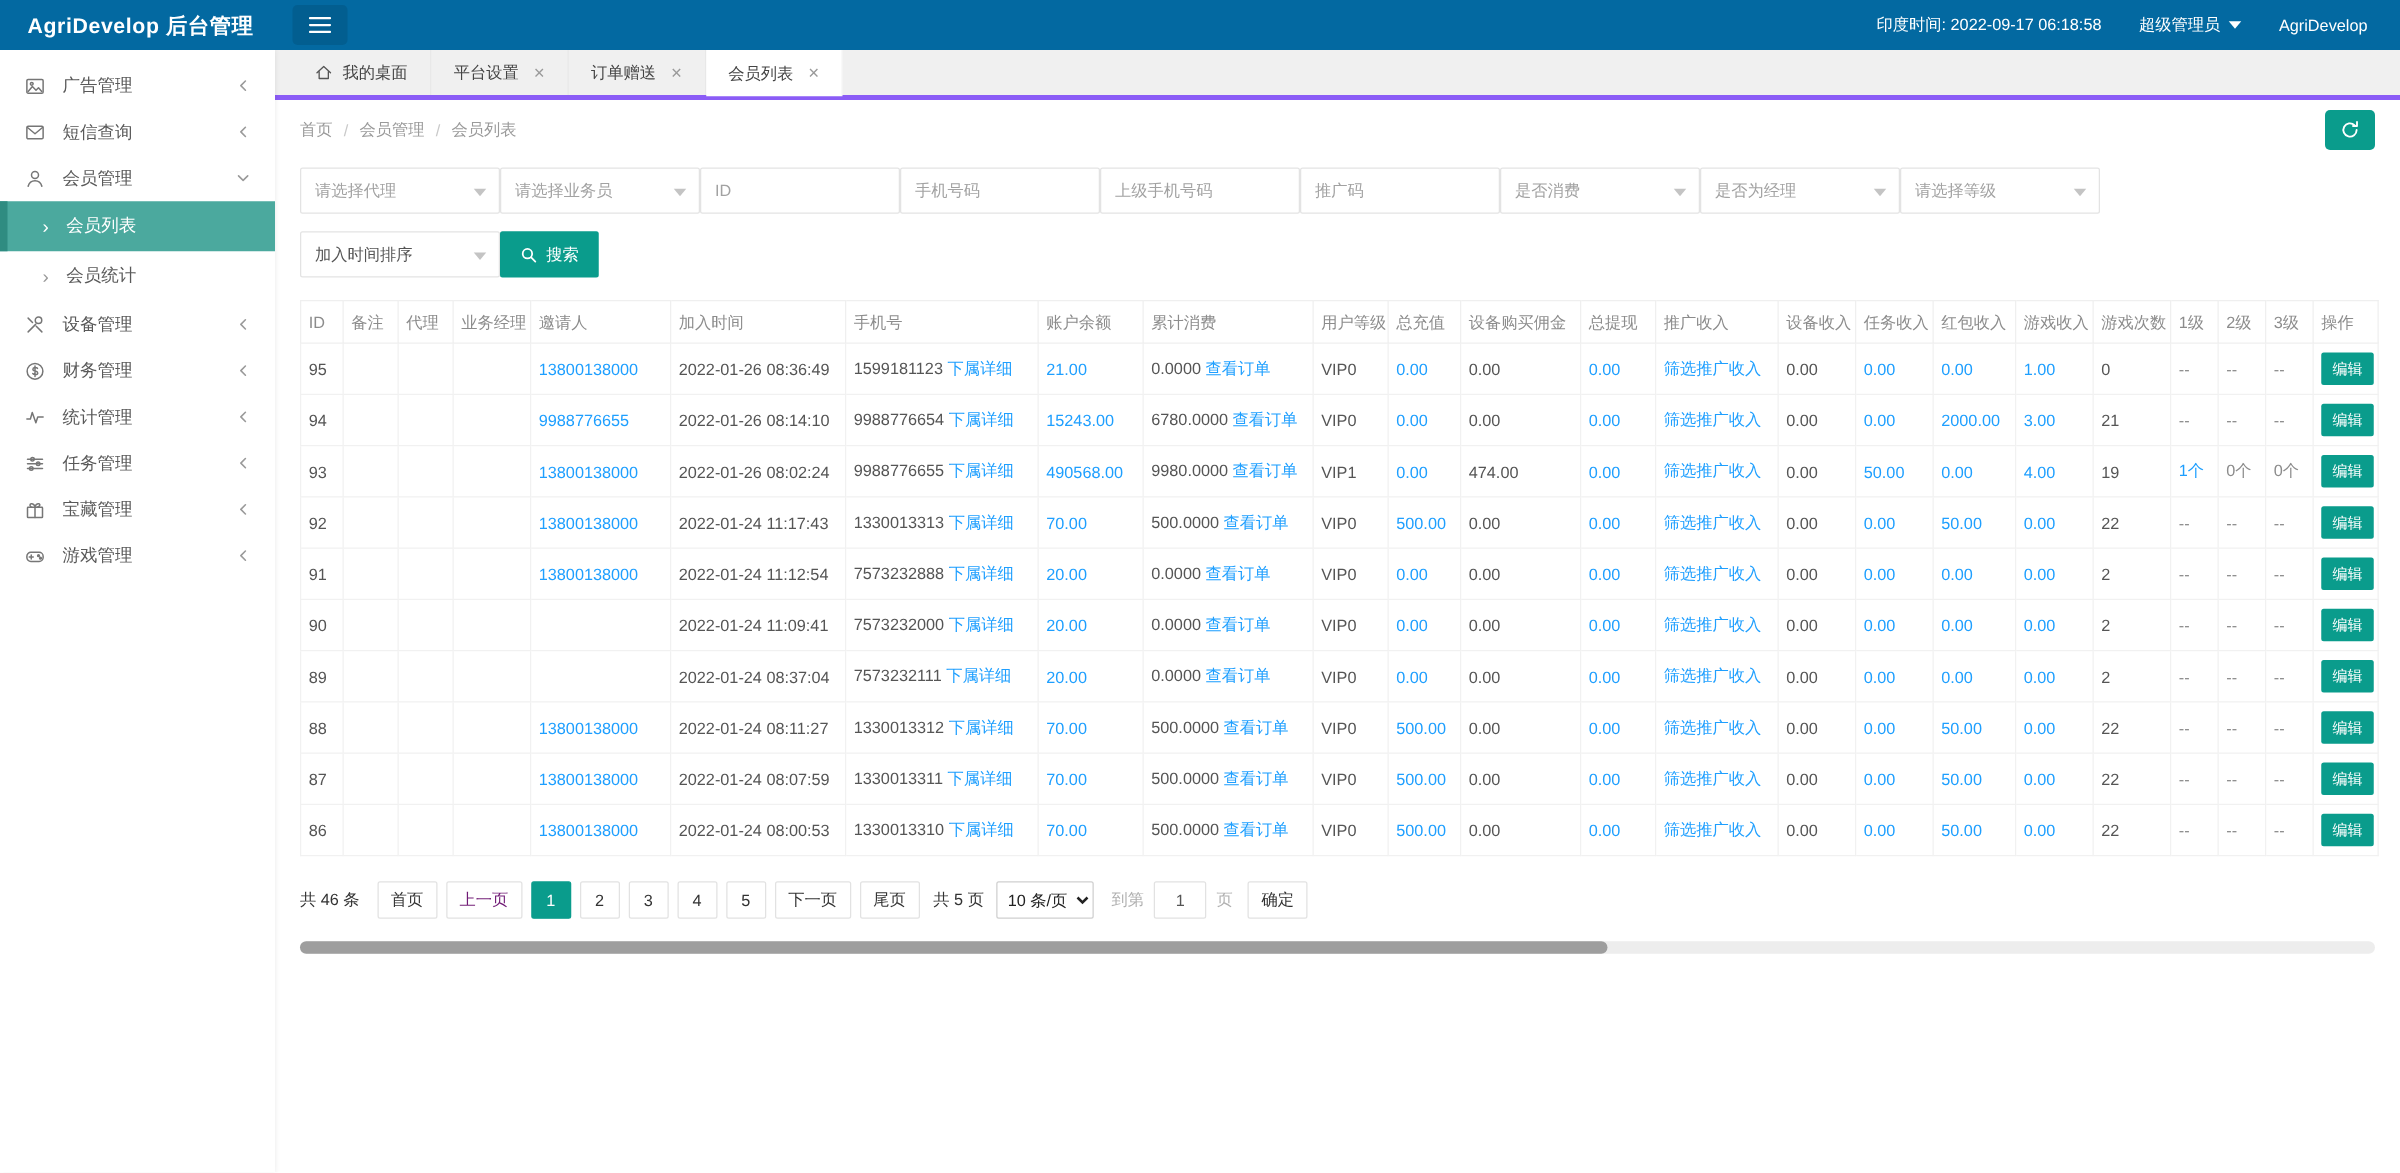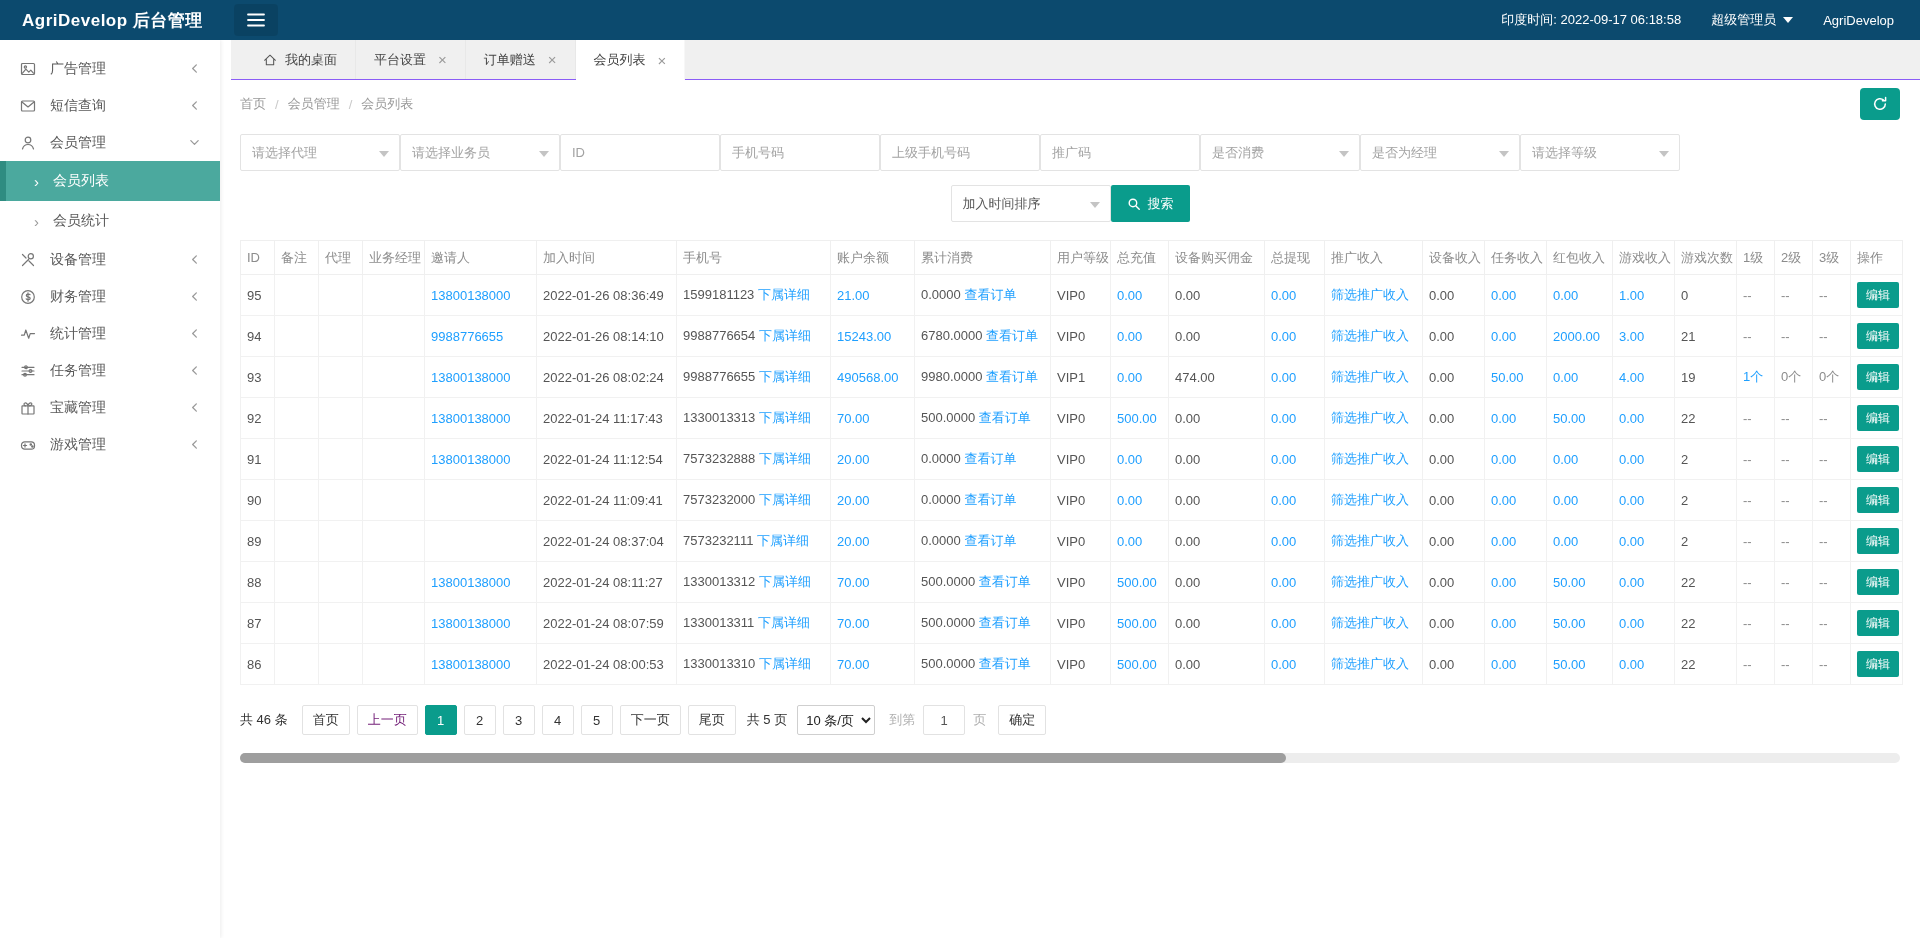--- a/index.html
+++ b/index.html
@@ -4,59 +4,59 @@
 <style>
   * { box-sizing: border-box; }
   html,body { margin:0; padding:0; }
   body {
     width:1920px; height:938px; position:relative; overflow:hidden;
     background:#fff; font-family:"Liberation Sans", sans-serif; color:#555;
   }
   .icon svg { width:100%; height:100%; fill:none; stroke:currentColor; stroke-width:1.2; stroke-linecap:round; stroke-linejoin:round; display:block; }
 
   
-  .top-header { position:absolute; top:0; left:0; right:0; height:40px; background:#0c4a6e; display:flex; align-items:center; color:#fff; z-index:10; }
+  .top-header { position:absolute; top:0; left:0; right:0; height:40px; background:#0369a1; display:flex; align-items:center; color:#fff; z-index:10; }
   .brand { width:220px; padding-left:22px; font-size:17px; font-weight:bold; letter-spacing:.5px; }
   .hamburger { margin-left:14px; width:44px; height:32px; border:none; border-radius:4px; background:rgba(0,0,0,.10); color:#fff; display:flex; align-items:center; justify-content:center; cursor:pointer; }
   .hamburger .icon { width:18px; height:14px; }
   .header-right { margin-left:auto; display:flex; align-items:center; gap:30px; padding-right:26px; font-size:13px; }
   .role-dd { display:flex; align-items:center; gap:7px; cursor:pointer; }
   .caret-down-w { width:0; height:0; border-left:5px solid transparent; border-right:5px solid transparent; border-top:6px solid #fff; display:inline-block; }
 
   
   .sidebar { position:absolute; top:40px; left:0; bottom:0; width:220px; background:#fff; box-shadow:1px 0 4px rgba(0,0,0,.08); padding-top:10px; z-index:5; }
   .menu-item { height:37px; display:flex; align-items:center; padding:0 20px; gap:14px; font-size:14px; color:#595959; cursor:pointer; }
   .mi-icon { width:16px; height:16px; color:#767676; flex:none; }
   .mi-arrow { width:11px; height:11px; color:#9a9a9a; margin-left:auto; }
   .submenu-item { height:40px; display:flex; align-items:center; padding:0 20px 0 34px; gap:14px; font-size:14px; color:#595959; cursor:pointer; position:relative; }
   .submenu-item .sub-arrow { color:#9a9a9a; font-size:15px; line-height:1; }
   .submenu-item.active { background:#4ba99e; color:#fff; }
   .submenu-item.active .sub-arrow { color:#fff; }
   .submenu-item.active::before { content:""; position:absolute; left:0; top:0; bottom:0; width:6px; background:#2f8c81; }
 
   
   .main { position:absolute; top:40px; left:220px; right:0; bottom:0; background:#fff; }
-  .tabbar { height:40px; background:#f0f0f0; display:flex; align-items:stretch; padding-left:14px; border-bottom:1px solid #8b5cf6;margin-left:11px; }
+  .tabbar { height:40px; background:#f0f0f0; display:flex; align-items:stretch; padding-left:14px; border-bottom:4px solid #8b5cf6; }
   .tab { display:flex; align-items:center; gap:8px; padding:0 18px; font-size:13px; color:#444; cursor:pointer; border-right:1px solid rgba(0,0,0,.03); }
   .tab .tab-icon { width:14px; height:14px; color:#555; }
   .tab-close { color:#9a9a9a; font-size:15px; line-height:1; margin-left:4px; cursor:pointer; }
   .tab.active { background:#fff; margin-bottom:-1px; }
 
   .content { padding:0 20px; }
   .crumb-row { height:48px; display:flex; align-items:center; justify-content:space-between; }
   .breadcrumb { font-size:13px; color:#9a9a9a; display:flex; align-items:center; }
   .bc-sep { margin:0 9px; color:#c9c9c9; }
   .bc-item { cursor:pointer; }
   .refresh-btn { width:40px; height:32px; border:none; border-radius:4px; background:#0a9c8c; color:#fff; display:flex; align-items:center; justify-content:center; cursor:pointer; }
   .refresh-btn .icon { width:16px; height:16px; }
   .refresh-btn .icon svg { stroke-width:1.5; }
 
   
   .filters { display:flex; gap:0; margin-top:6px; }
-  .filters.row2 { margin-top:14px;justify-content:center; }
+  .filters.row2 { margin-top:14px; }
   .select-box { width:160px; height:37px; border:1px solid #e3e3e3; border-radius:2px; background:#fff; display:flex; align-items:center; padding:0 11px; font-size:13px; color:#a2a2a2; cursor:pointer; position:relative; }
   .select-box .caret { position:absolute; right:10px; top:16px; width:0; height:0; border-left:5px solid transparent; border-right:5px solid transparent; border-top:6px solid #c4c4c4; }
   .f-input { width:160px; height:37px; border:1px solid #e3e3e3; border-radius:2px; padding:0 11px; font-size:13px; color:#555; font-family:"Liberation Sans", sans-serif; outline:none; }
   .f-input::placeholder { color:#a2a2a2; }
   .search-btn { height:37px; padding:0 16px; border:none; border-radius:2px; background:#0a9c8c; color:#fff; font-size:13px; display:flex; align-items:center; gap:7px; cursor:pointer; font-family:"Liberation Sans", sans-serif; }
   .search-btn .icon { width:14px; height:14px; }
   .search-btn .icon svg { stroke-width:1.6; }
 
   
   .member-table { margin-top:18px; width:100%; border-collapse:collapse; table-layout:fixed; }

